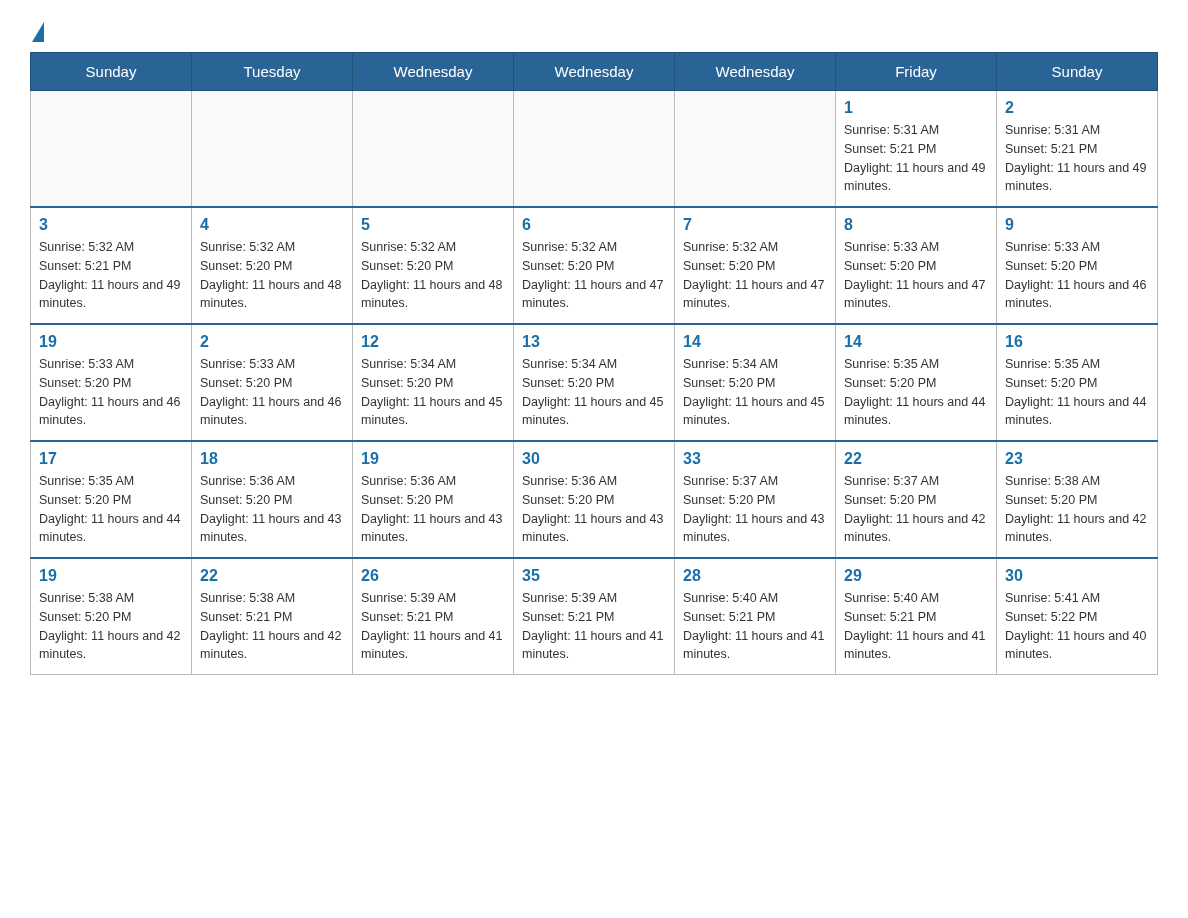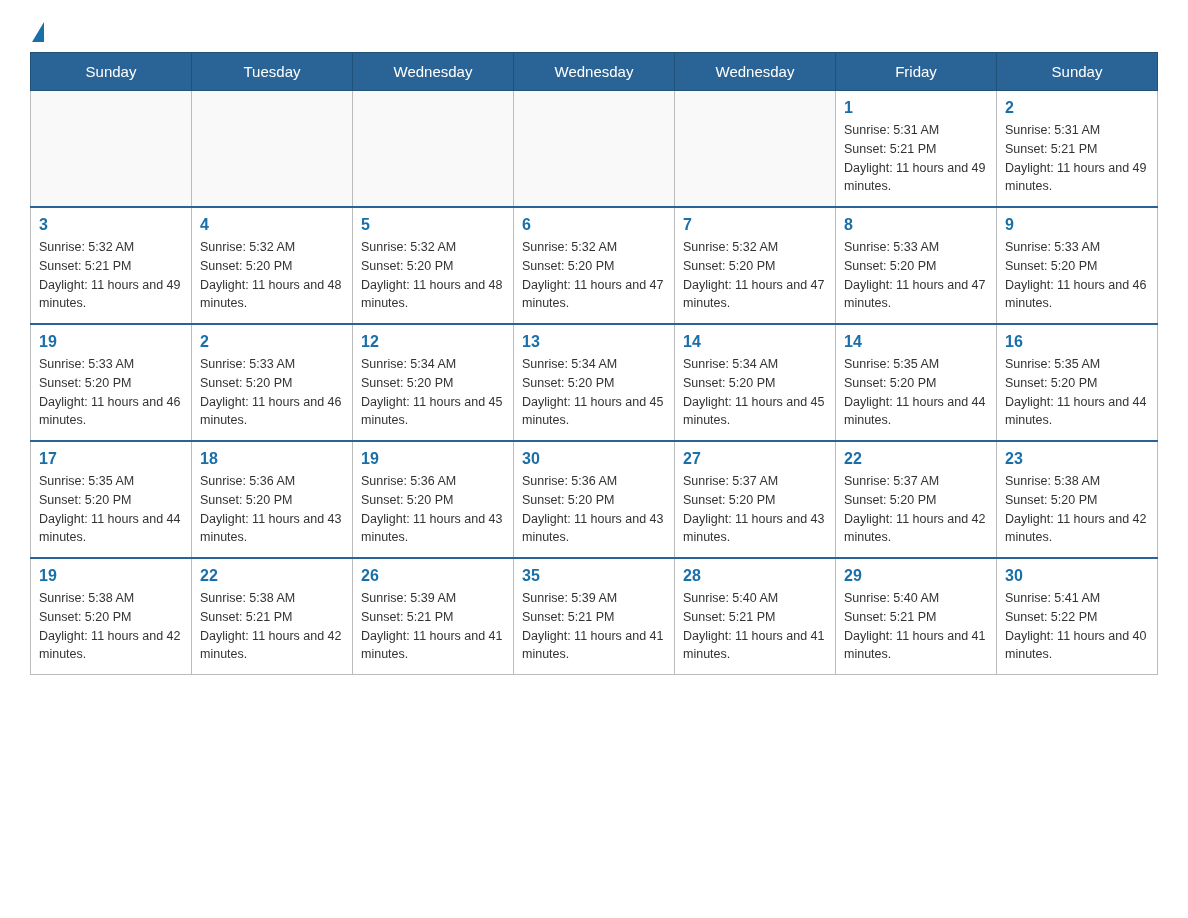--- a/index.html
+++ b/index.html
@@ -215,21 +215,21 @@
         </td>
         <td>
           <span class="day-number">19</span>
           <div class="day-info">Sunrise: 5:36 AM<br>Sunset: 5:20 PM<br>Daylight: 11 hours and 43 minutes.</div>
         </td>
         <td>
           <span class="day-number">30</span>
           <div class="day-info">Sunrise: 5:36 AM<br>Sunset: 5:20 PM<br>Daylight: 11 hours and 43 minutes.</div>
         </td>
         <td>
-          <span class="day-number">27</span>
+          <span class="day-number">33</span>
           <div class="day-info">Sunrise: 5:37 AM<br>Sunset: 5:20 PM<br>Daylight: 11 hours and 43 minutes.</div>
         </td>
         <td>
           <span class="day-number">22</span>
           <div class="day-info">Sunrise: 5:37 AM<br>Sunset: 5:20 PM<br>Daylight: 11 hours and 42 minutes.</div>
         </td>
         <td>
           <span class="day-number">23</span>
           <div class="day-info">Sunrise: 5:38 AM<br>Sunset: 5:20 PM<br>Daylight: 11 hours and 42 minutes.</div>
         </td>

